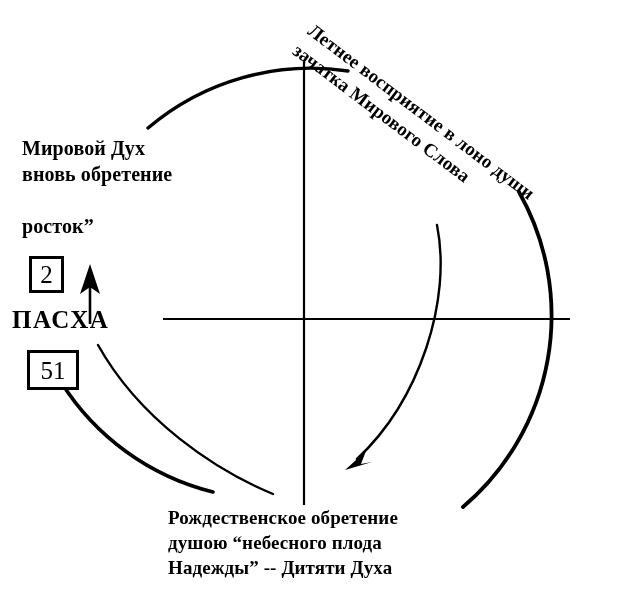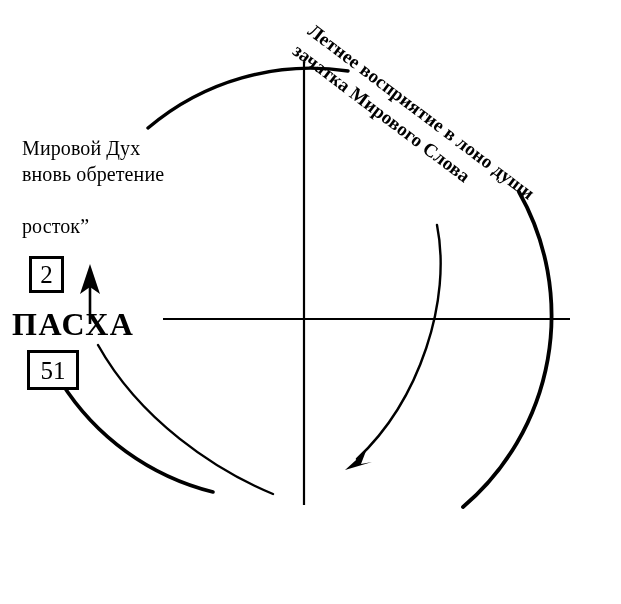--- a/index.html
+++ b/index.html
@@ -29,21 +29,21 @@
     color: #000;
     line-height: 1.22;
     white-space: pre;
     letter-spacing: 0.1px;
   }
   
   #label-left {
     left: 22px;
     top: 135px;
     font-size: 20px;
-    font-weight: 400;
+    font-weight: 700;
     line-height: 1.30;
   }
   
   #label-bottom {
     left: 168px;
     top: 505px;
     font-size: 19px;
     font-weight: 700;
     line-height: 1.32;
   }
@@ -54,21 +54,21 @@
     font-size: 19px;
     font-weight: 700;
     line-height: 1.34;
     transform: rotate(37deg);
     transform-origin: 0 0;
   }
   
   #label-pascha {
     left: 12px;
     top: 305px;
-    font-size: 32px;
+    font-size: 25px;
     font-weight: 700;
     letter-spacing: 1.5px;
     font-family: "Liberation Serif", "DejaVu Serif", serif;
   }
   .numbox {
     position: absolute;
     border: 3px solid #000;
     background: #fff;
     display: flex;
     align-items: center;
@@ -114,20 +114,21 @@
     <path d="M 98 345 C 140 420 215 470 273 494" fill="none" stroke="#000" stroke-width="2.4" stroke-linecap="round"></path>
 
     <line x1="90" y1="324" x2="90" y2="284" stroke="#000" stroke-width="2.6" stroke-linecap="butt"></line>
     <polygon points="90,264 100,294 90,287 80,294" fill="#000"></polygon>
   </svg>
 
   <div class="txt" id="label-left"><span>Мировой Дух</span><br><span>вновь обретение</span><br><br><span>росток”</span></div>
 
   <div class="txt" id="label-rotated"><span>Летнее восприятие в лоно души</span><br><span>зачатка Мирового Слова</span></div>
 
+  <div class="txt" id="label-bottom"><span>Рождественское обретение</span><br><span>душою “небесного плода</span><br><span>Надежды” -- Дитяти Духа</span></div>
 
   <div class="txt" id="label-pascha">ПАСХА</div>
 
   <div class="numbox" id="numbox-2">2</div>
 
   <div class="numbox" id="numbox-51">51</div>
 
 </div>
 
 </body></html>

